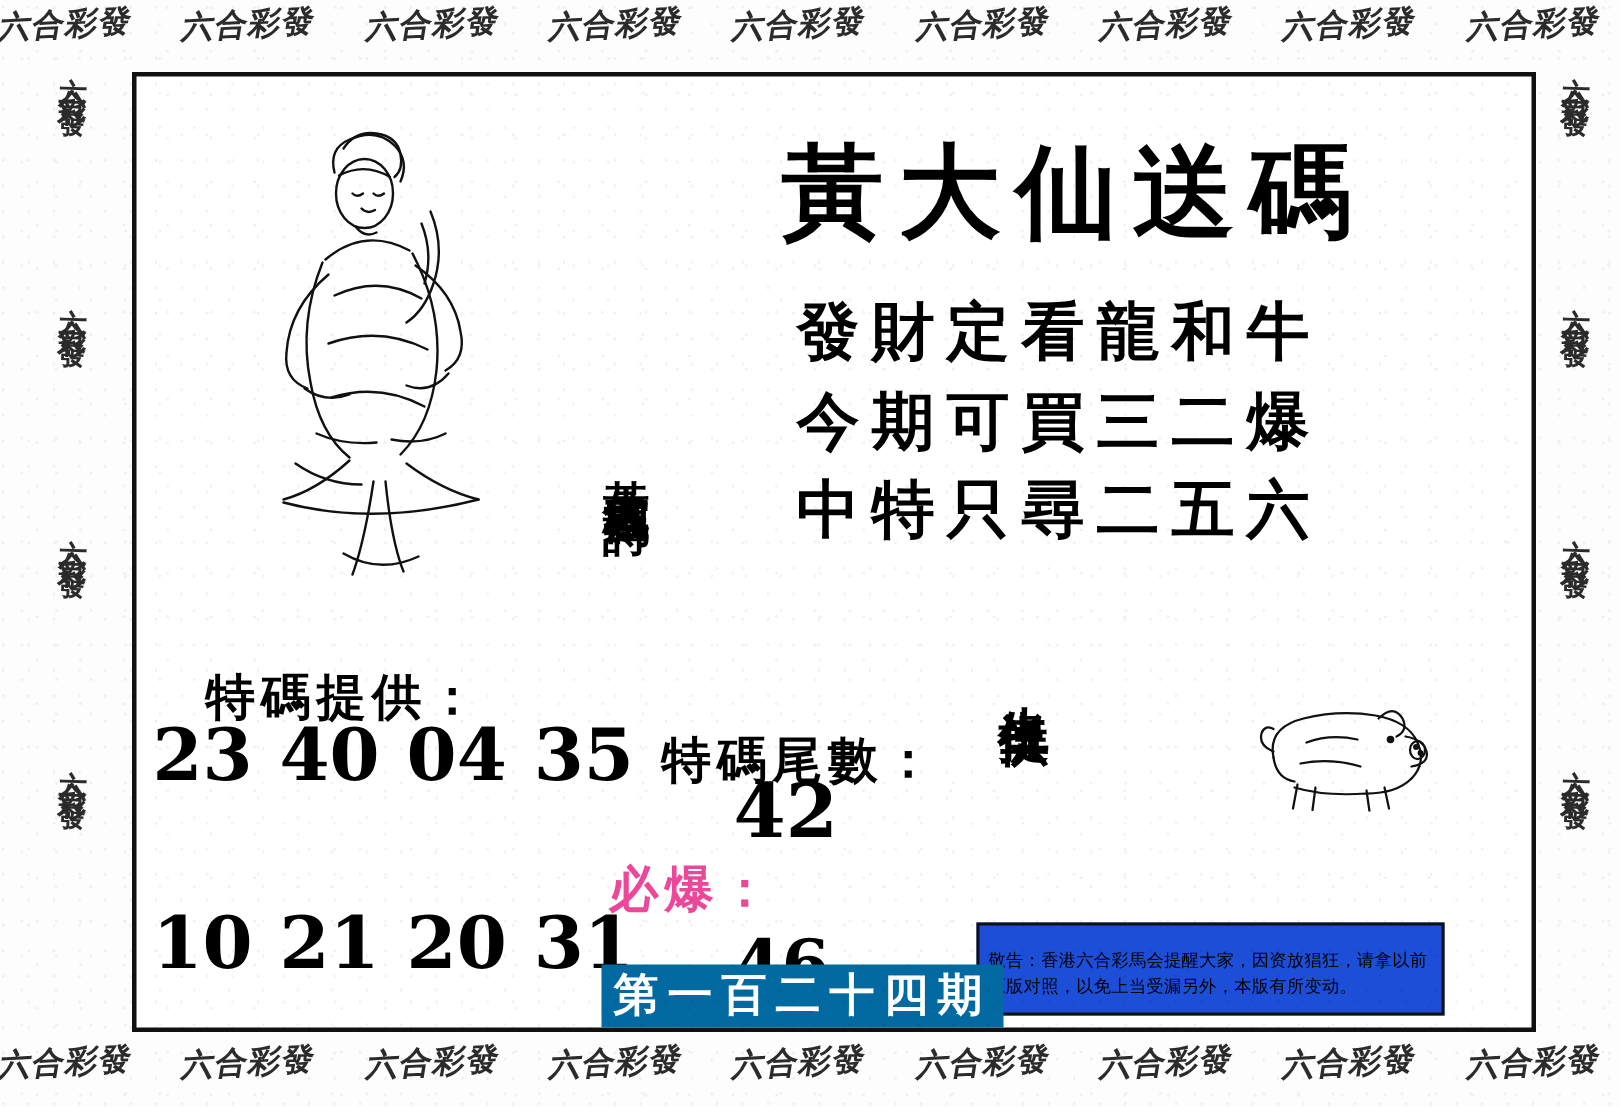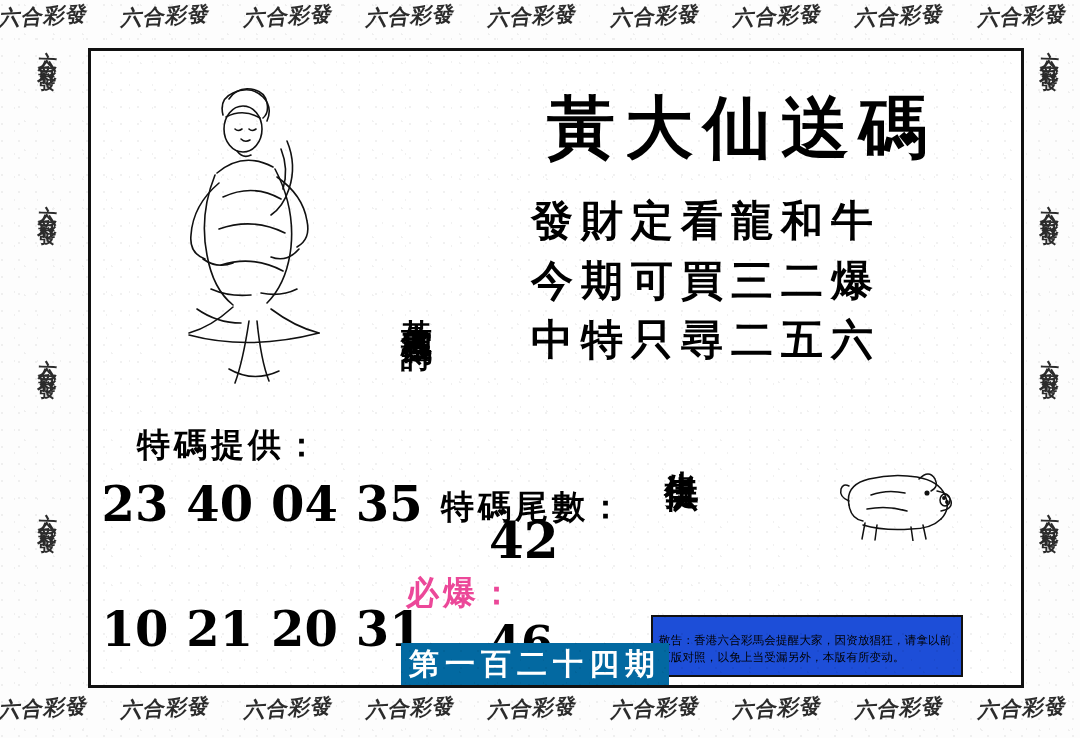--- a/index.html
+++ b/index.html
@@ -83,21 +83,20 @@
   #title {
     position: absolute;
     left: 430px;
     top: 32px;
     font-family: "DejaVu Serif", "Liberation Serif", serif;
     font-weight: bold;
     font-size: 68px;
     letter-spacing: 10px;
     color: #000;
     white-space: nowrap;
-    margin-left: 26px;
   }
 
   
   #fairy {
     position: absolute;
     left: 20px;
     top: 18px;
     width: 280px;
     height: 340px;
   }
@@ -139,20 +138,21 @@
 
   
   .num-head {
     position: absolute;
     font-family: "DejaVu Serif", "Liberation Serif", serif;
     font-weight: bold;
     font-size: 33px;
     letter-spacing: 4px;
     color: #000;
     white-space: nowrap;
+    margin-top: 20px;
   }
   .num-row {
     position: absolute;
     font-family: "DejaVu Serif", "Liberation Serif", serif;
     font-weight: bold;
     font-size: 48px;
     color: #000;
     white-space: nowrap;
   }
   .num-row span { display: inline-block; width: 68px; text-align: center; }

